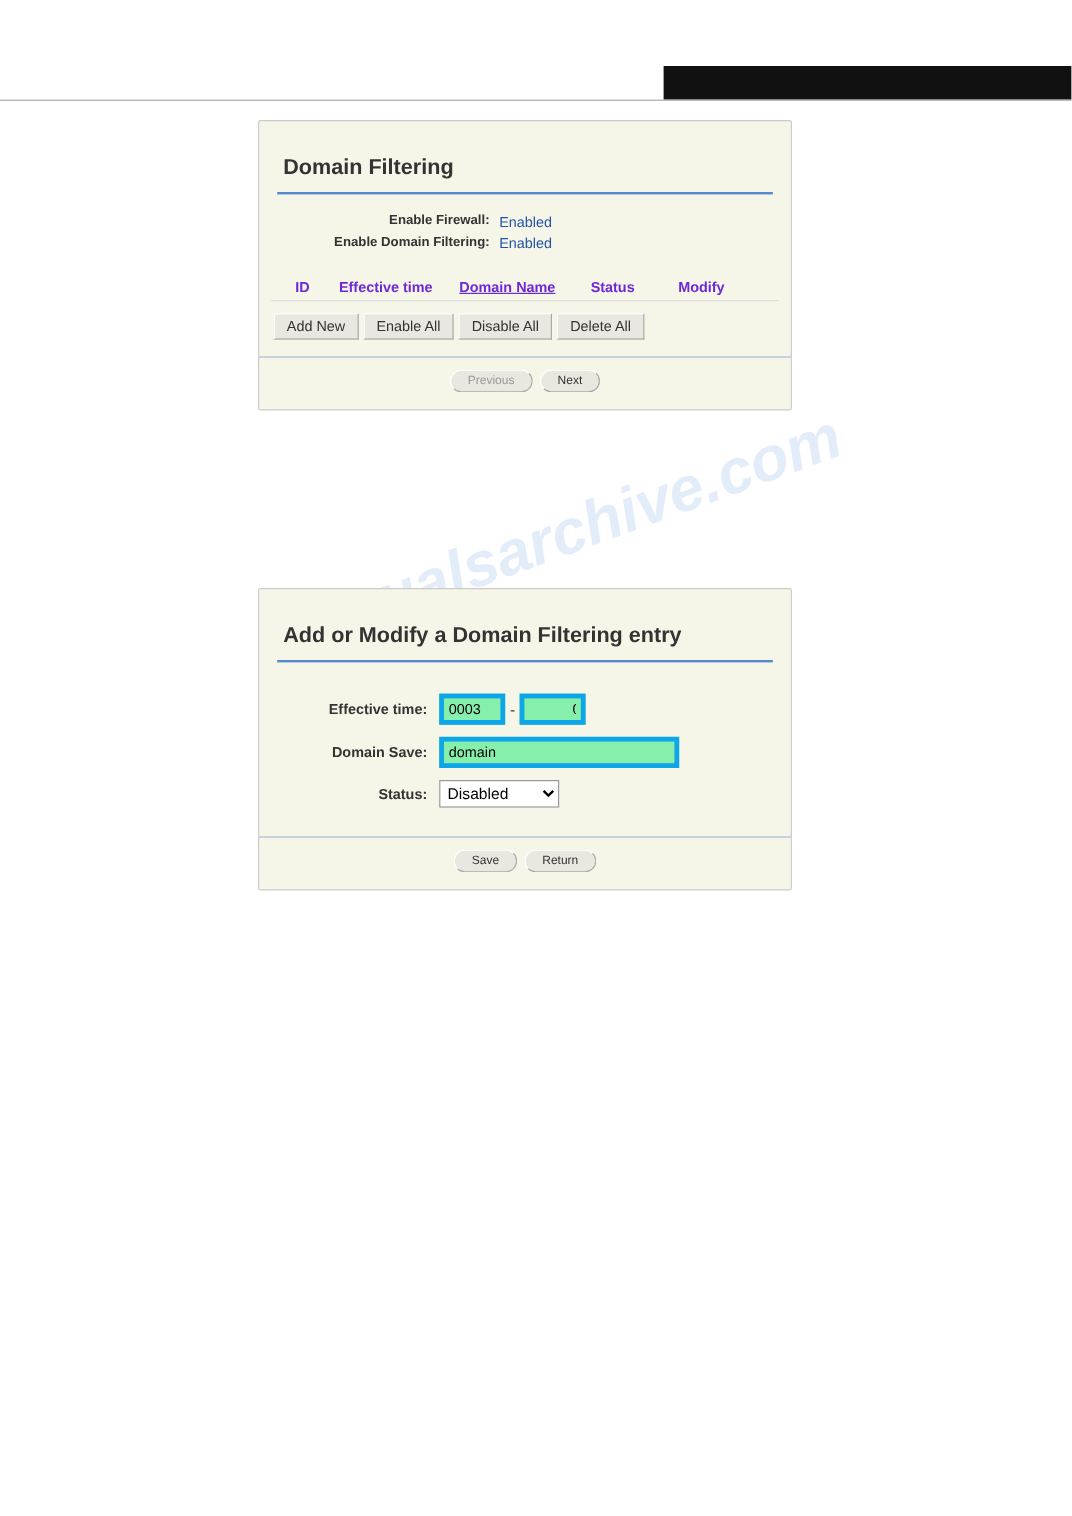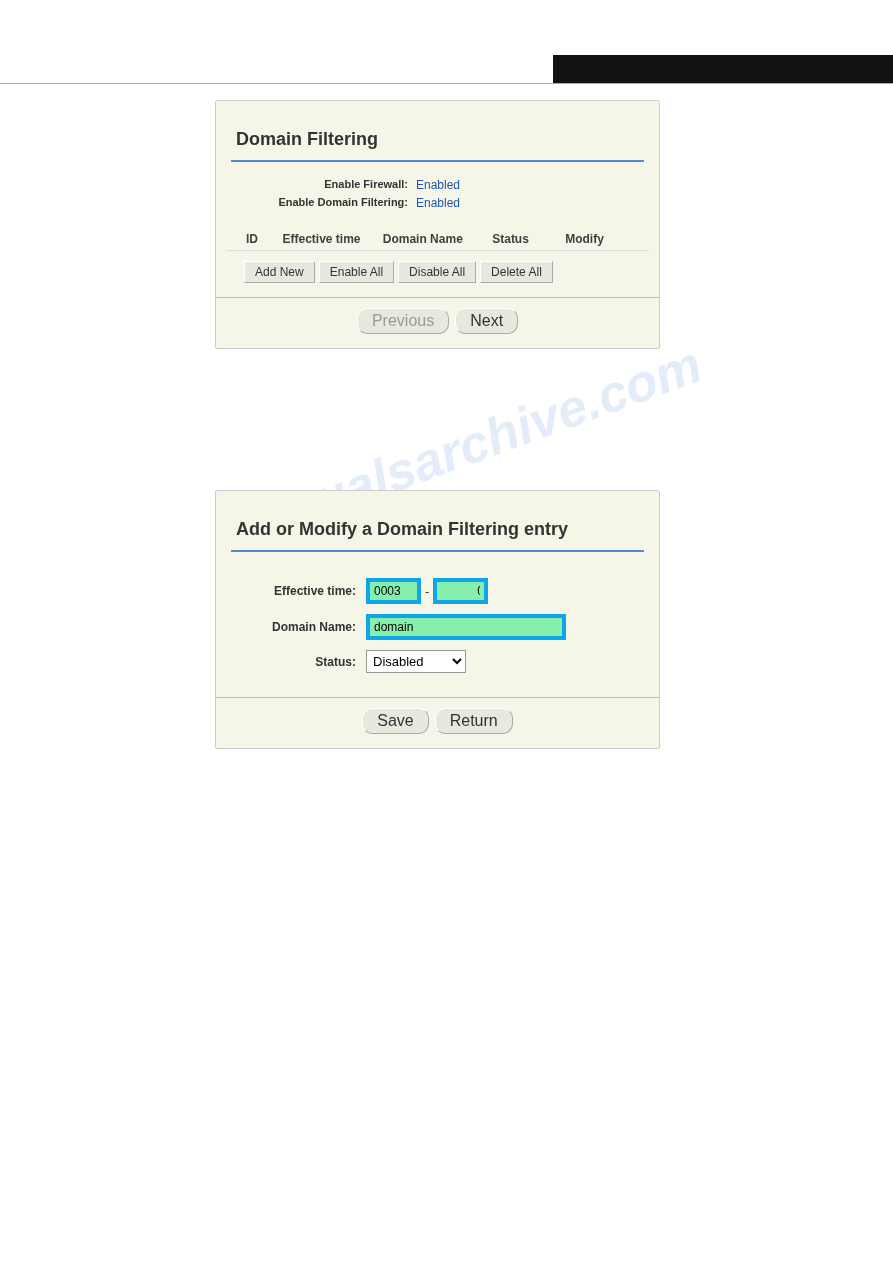--- a/index.html
+++ b/index.html
@@ -98,52 +98,52 @@
       color: #2255aa;
       font-size: 12px;
     }
 
     
     .table-headers {
       display: flex;
       padding: 8px 20px 4px 20px;
       font-weight: bold;
       font-size: 12px;
-      color: #404040;
+      color: #6d28d9;
       border-bottom: 1px solid #ddd;
       margin: 0 10px;
     }
 
     .col-id { width: 40px; }
     .col-etime { width: 110px; }
-    .col-domain { width: 120px; }
+    .col-domain { width: 120px; text-decoration: underline; }
     .col-status { width: 80px; }
     .col-modify { width: 70px; }
 
     
     .action-buttons {
       display: flex;
       gap: 4px;
-      padding: 10px 28px;
+      padding: 10px 12px;
     }
 
     .btn {
       background: #e8e8e0;
       border: 1px solid #aaa;
       border-top-color: #fff;
       border-left-color: #fff;
       padding: 3px 10px;
       font-size: 12px;
       cursor: pointer;
       color: #333;
     }
 
     .btn-nav {
       padding: 3px 14px;
-      font-size: 16px;
+      font-size: 10px;
       border-radius: 10px;
     }
 
     .btn-disabled {
       color: #999;
     }
 
     
     .nav-row {
       display: flex;
@@ -282,21 +282,21 @@
   <div class="form-section">
 
     <div class="form-row">
       <span class="form-label">Effective time:</span>
       <input class="form-input input-time-start" type="text" value="0003" style="">
       <span class="input-time-sep">-</span>
       <input class="form-input input-time-end" type="text" value="0004" style="">
     </div>
 
     <div class="form-row">
-      <span class="form-label">Domain Name:</span>
+      <span class="form-label">Domain Save:</span>
       <input class="form-input input-domain" type="text" value="domain" style="">
     </div>
 
     <div class="form-row">
       <span class="form-label">Status:</span>
       <select class="select-status">
         <option>Disabled</option>
         <option>Enabled</option>
       </select>
     </div>

